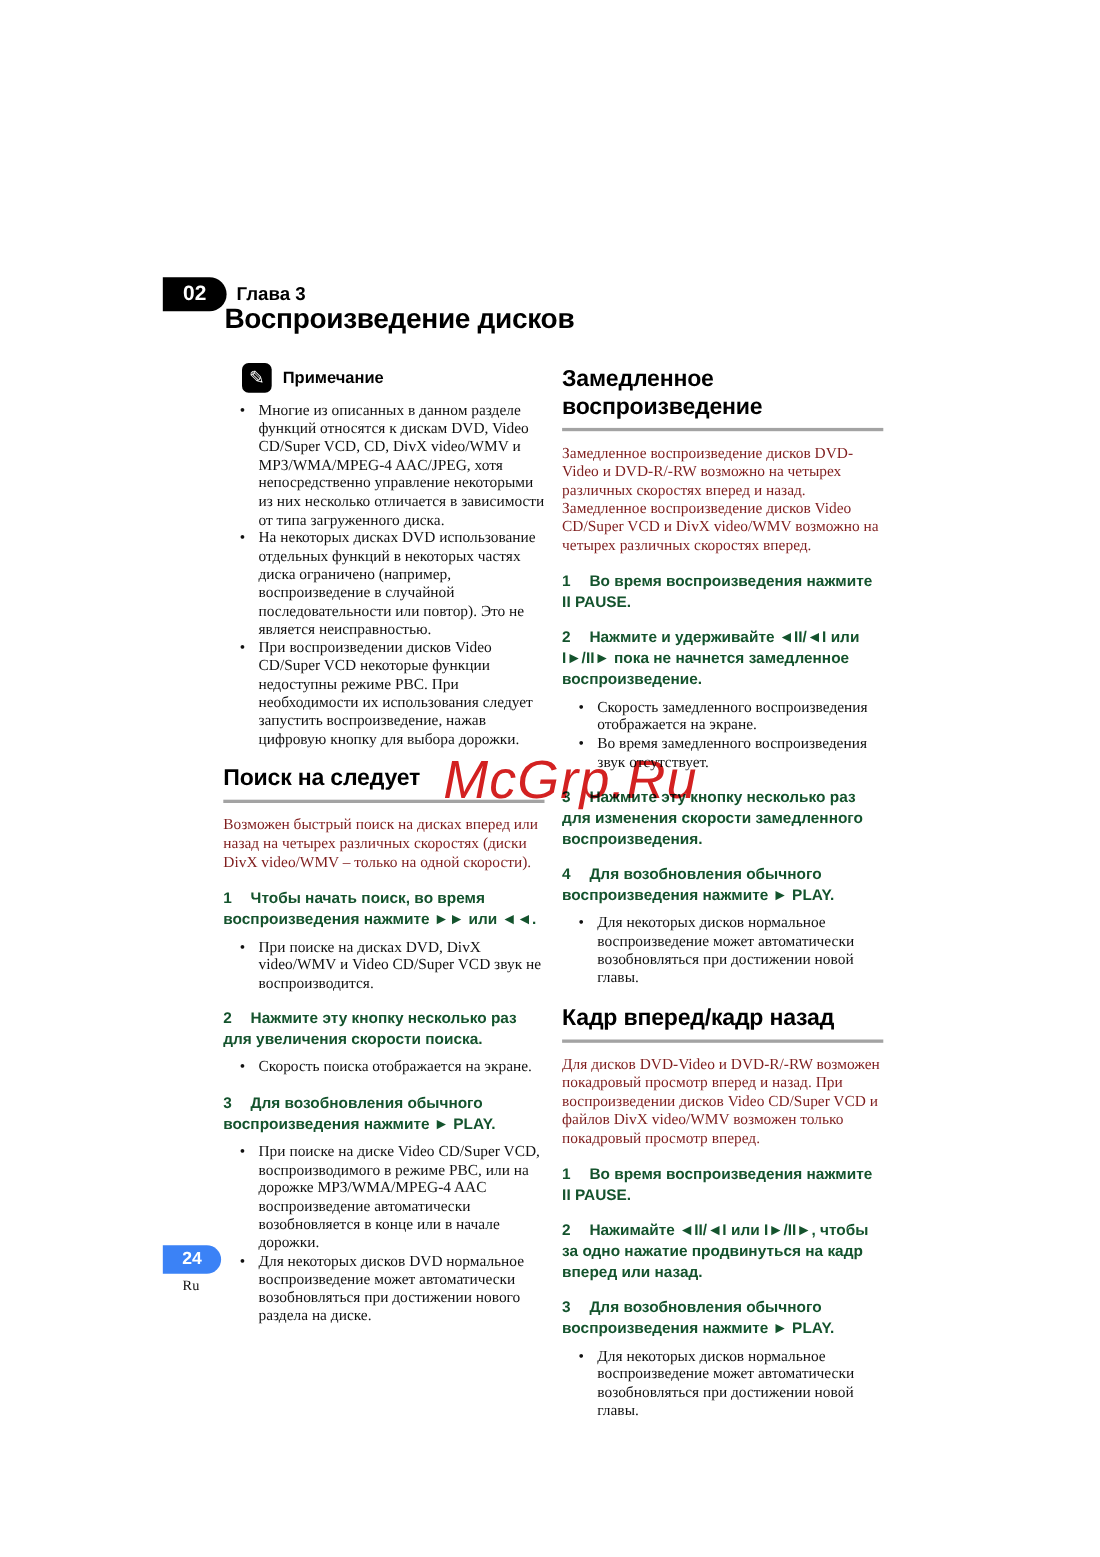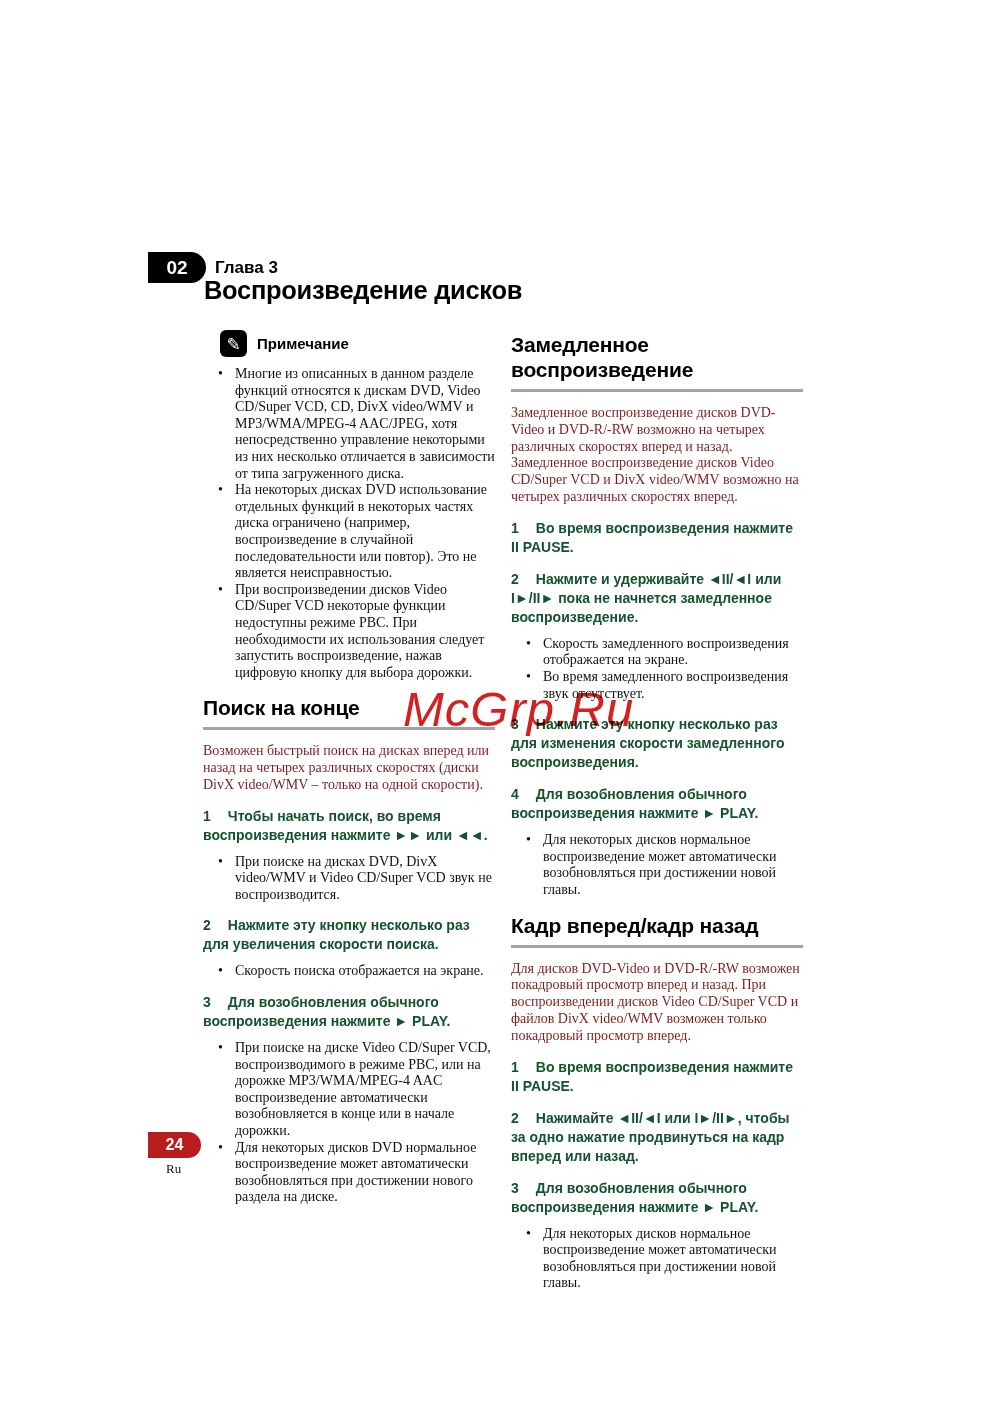--- a/index.html
+++ b/index.html
@@ -45,21 +45,21 @@
   .rule { height:3px; background:#a3a3a3; margin:7px 0 13px 0; }
   p.body { margin:0 0 10px 0; font-size:14px; line-height:16.8px; color:#7f1d1d; }
   p.step {
     margin:13px 0 3px 0; font:bold 14px "Liberation Sans", sans-serif;
     line-height:19px; color:#14532d;
   }
   .step-num { display:inline-block; margin-right:17px; }
   
   .page-badge {
     position:absolute; left:148px; top:1132px; width:53px; height:26px;
-    background:#b91c1c; border-radius:0 14px 14px 0; color:#fff;
+    background:#3b82f6; border-radius:0 14px 14px 0; color:#fff;
     font:bold 16px "Liberation Sans", sans-serif;
     display:flex; align-items:center; justify-content:center;
   }
   .lang-label { position:absolute; left:166px; top:1161px; font-size:13px; font-family:"Liberation Serif", serif; color:#111; }
   
   .watermark {
     position:absolute; left:403px; top:681px;
     font:italic 49px "Liberation Sans", sans-serif; letter-spacing:1px;
     color:#d32121; mix-blend-mode:multiply; white-space:nowrap; pointer-events:none;
   }
@@ -85,21 +85,21 @@
       <div class="note-head">
         <span class="note-icon">✎</span>
         <span class="note-label">Примечание</span>
       </div>
       <ul class="bullets">
         <li>Многие из описанных в данном разделе функций относятся к дискам DVD, Video CD/Super VCD, CD, DivX video/WMV и MP3/WMA/MPEG-4 AAC/JPEG, хотя непосредственно управление некоторыми из них несколько отличается в зависимости от типа загруженного диска.</li>
         <li>На некоторых дисках DVD использование отдельных функций в некоторых частях диска ограничено (например, воспроизведение в случайной последовательности или повтор). Это не является неисправностью.</li>
         <li>При воспроизведении дисков Video CD/Super VCD некоторые функции недоступны режиме PBC. При необходимости их использования следует запустить воспроизведение, нажав цифровую кнопку для выбора дорожки.</li>
       </ul>
 
-      <h2 class="section-title">Поиск на конце</h2>
+      <h2 class="section-title">Поиск на следует</h2>
       <div class="rule"></div>
       <p class="body">Возможен быстрый поиск на дисках вперед или назад на четырех различных скоростях (диски DivX video/WMV – только на одной скорости).</p>
 
       <p class="step"><span class="step-num">1</span><span>Чтобы начать поиск, во время воспроизведения нажмите ►► или ◄◄.</span></p>
       <ul class="bullets">
         <li>При поиске на дисках DVD, DivX video/WMV и Video CD/Super VCD звук не воспроизводится.</li>
       </ul>
 
       <p class="step"><span class="step-num">2</span><span>Нажмите эту кнопку несколько раз для увеличения скорости поиска.</span></p>
       <ul class="bullets">

